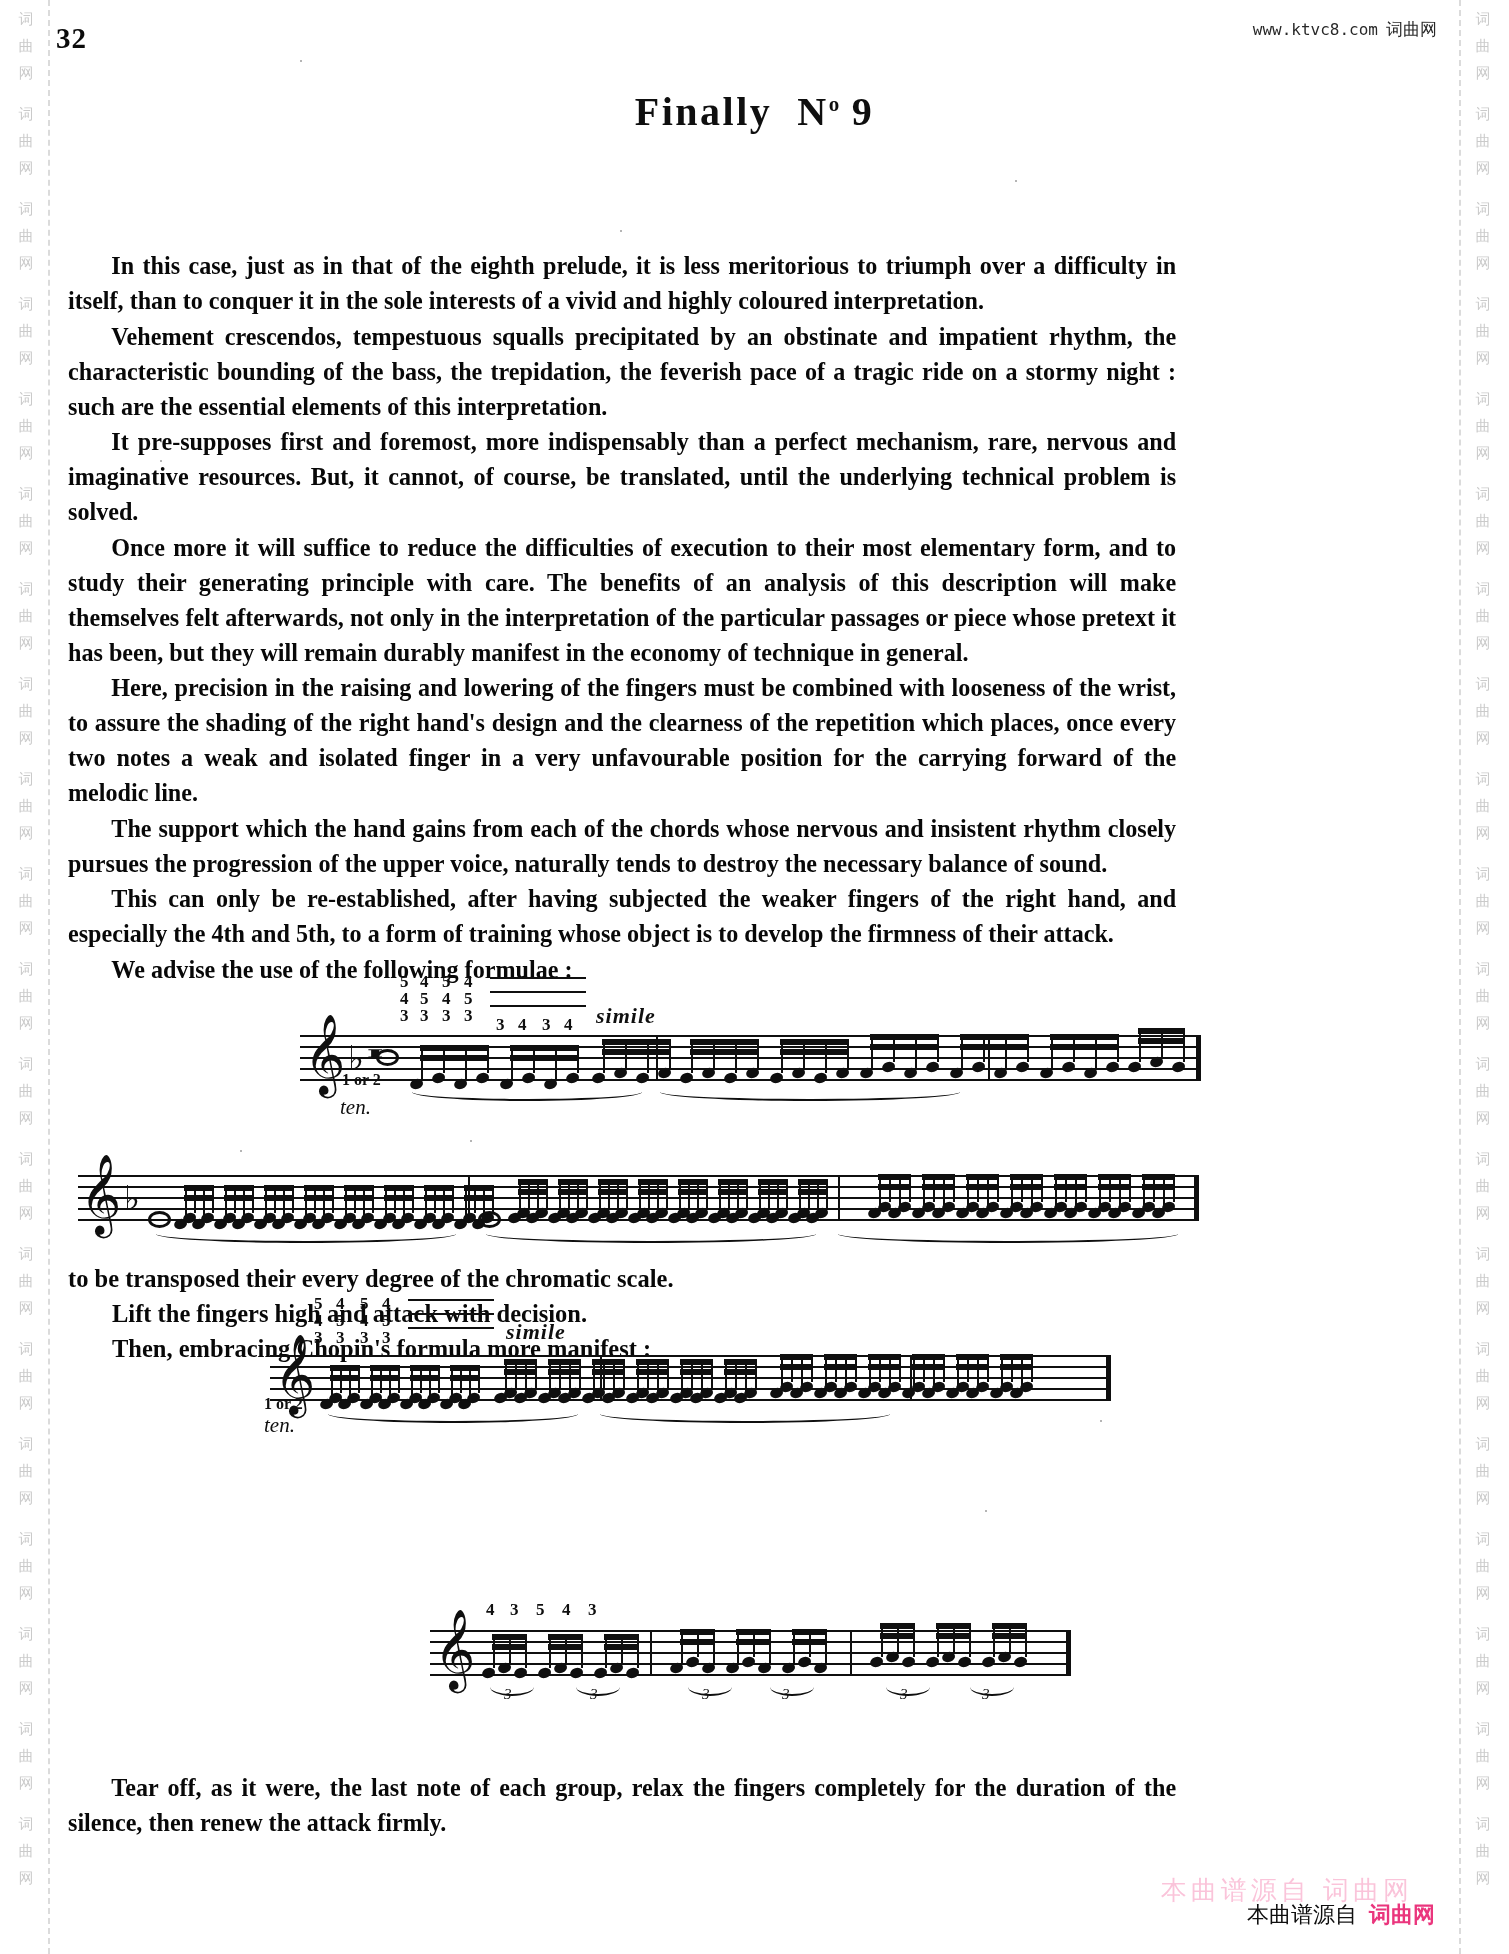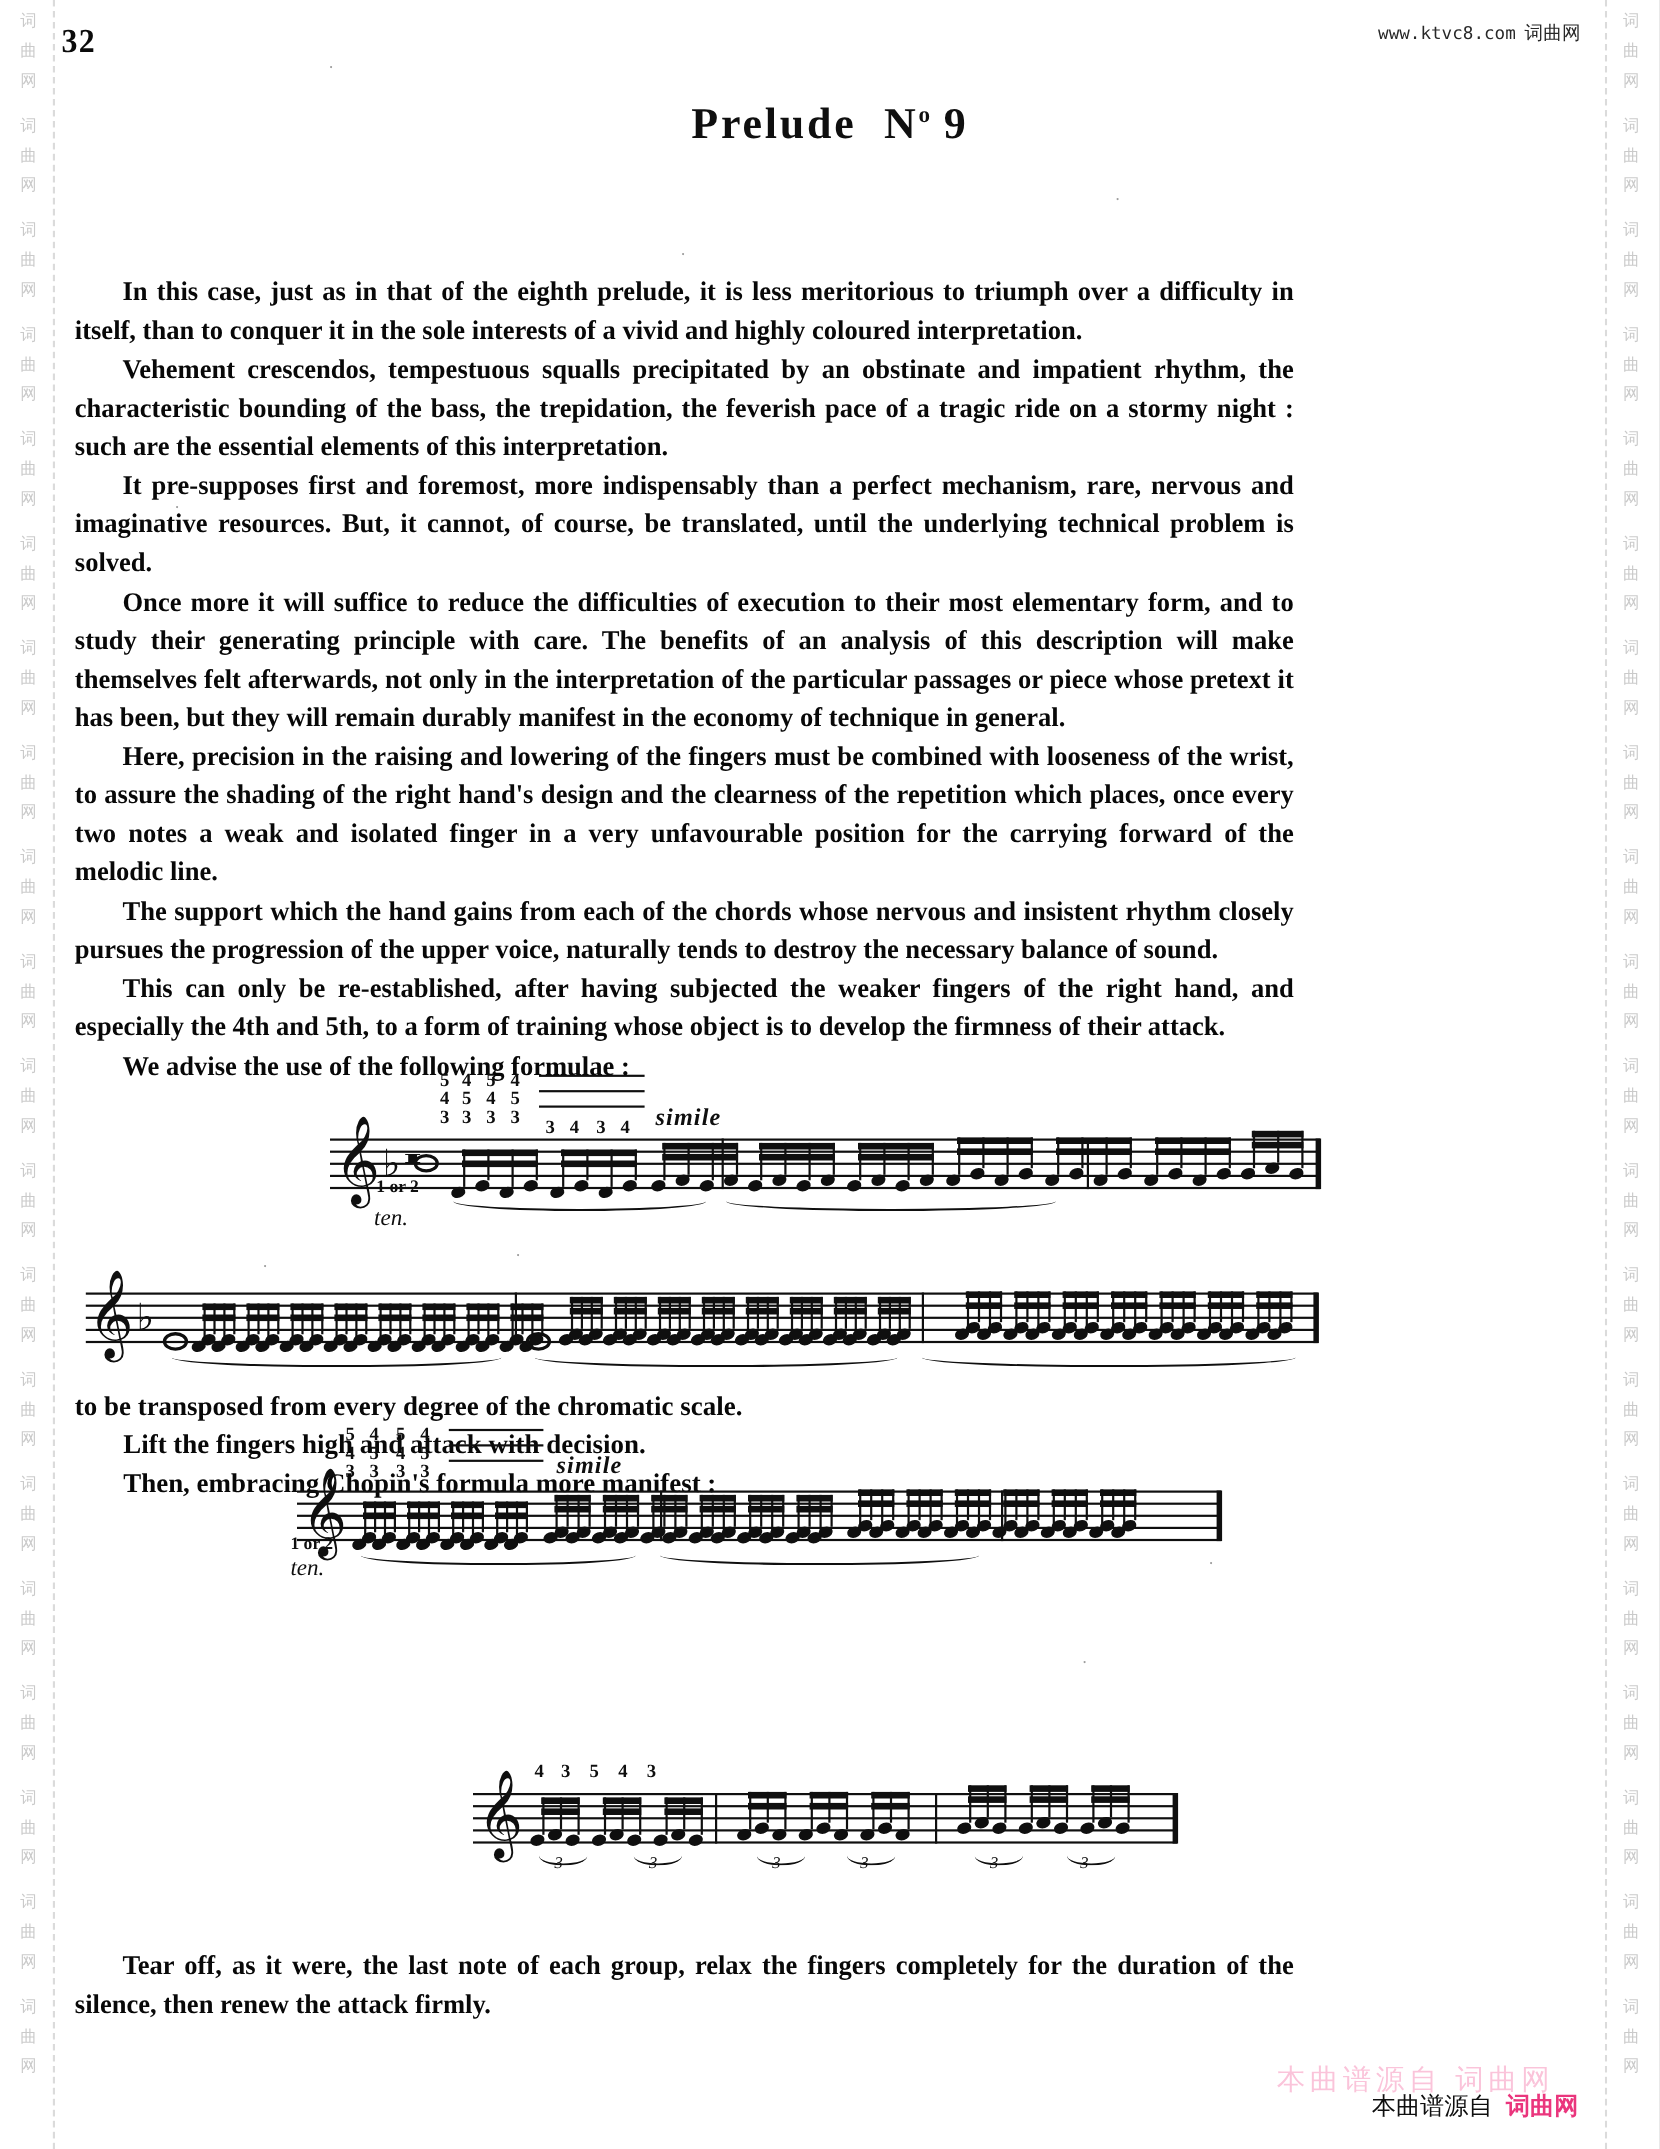--- a/index.html
+++ b/index.html
@@ -445,21 +445,21 @@
       <div class="wm-gap"></div>
     </div>
 
   <div class="page-number">32</div>
 
   <div class="topright-wm">
     <span>www.ktvc8.com</span><span class="cn">词曲网</span>
   </div>
 
   <div class="title">
-    <span>Prelude</span>&nbsp;&nbsp;<span>N</span><span class="sup">o</span>&nbsp;<span>9</span>
+    <span>Finally</span>&nbsp;&nbsp;<span>N</span><span class="sup">o</span>&nbsp;<span>9</span>
   </div>
 
   <div class="body">
     <p class="para">In this case, just as in that of the eighth prelude, it is less meritorious to triumph over a difficulty in itself, than to conquer it in the sole interests of a vivid and highly coloured interpretation.</p>
     <p class="para">Vehement crescendos, tempestuous squalls precipitated by an obstinate and impatient rhythm, the characteristic bounding of the bass, the trepidation, the feverish pace of a tragic ride on a stormy night : such are the essential elements of this interpretation.</p>
     <p class="para">It pre-supposes first and foremost, more indispensably than a perfect mechanism, rare, nervous and imaginative resources. But, it cannot, of course, be translated, until the underlying technical problem is solved.</p>
     <p class="para">Once more it will suffice to reduce the difficulties of execution to their most elementary form, and to study their generating principle with care. The benefits of an analysis of this description will  make themselves felt afterwards, not only in the interpretation of the particular passages or piece whose pretext it has been, but they will remain durably manifest in the economy of technique in general.</p>
     <p class="para">Here, precision in the raising and lowering of the fingers must be combined with looseness of the wrist, to assure the shading of the right hand's design and the clearness of the repetition which places, once every two notes a weak and isolated finger in a very unfavourable position for the carrying forward of the melodic line.</p>
     <p class="para">The support which the hand gains from each of the chords whose nervous and insistent rhythm closely pursues the progression of the upper voice, naturally tends to destroy the necessary balance of sound.</p>
     <p class="para">This can only be re-established, after having subjected the weaker fingers of the right hand, and especially the 4th and 5th, to a form of training whose object is to develop the firmness of their attack.</p>
@@ -851,21 +851,21 @@
       <div class="stem" style="left:1085px;top:-1.5px;height:34px;"></div>
       <div class="note" style="left:1084px;top:27px;"></div>
       <div class="stem" style="left:1095px;top:-1.5px;height:28.5px;"></div>
       <div class="beam" style="left:1064px;top:-1.5px;width:33px;"></div>
       <div class="beam" style="left:1064px;top:8.5px;width:33px;"></div>
       <div class="slur" style="left:78px;top:50px;width:300px;"></div>
       <div class="slur" style="left:408px;top:50px;width:330px;"></div>
       <div class="slur" style="left:760px;top:50px;width:340px;"></div>
     </div>
 
-  <div class="line-text" style="left:68px; top:1262px;">to be transposed from every degree  of the chromatic scale.</div>
+  <div class="line-text" style="left:68px; top:1262px;">to be transposed their every degree  of the chromatic scale.</div>
   <div class="line-text" style="left:112px; top:1297px;">Lift the fingers high and attack with decision.</div>
   <div class="line-text" style="left:112px; top:1332px;">Then, embracing Chopin's formula more manifest :</div>
 
   <div class="system" id="ex2" style="left:270px; top:1355px; width:840px; height:60px;">
     <div class="staff" style="width:840px;">
       <div class="ln"></div>
         <div class="ln"></div>
         <div class="ln"></div>
         <div class="ln"></div>
         <div class="ln"></div>

